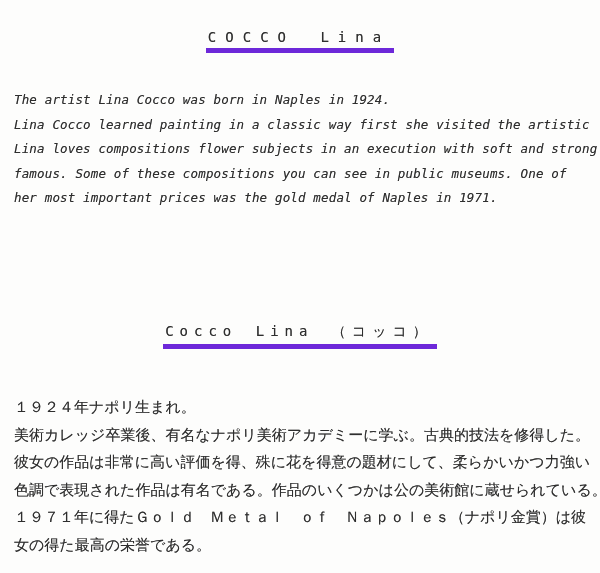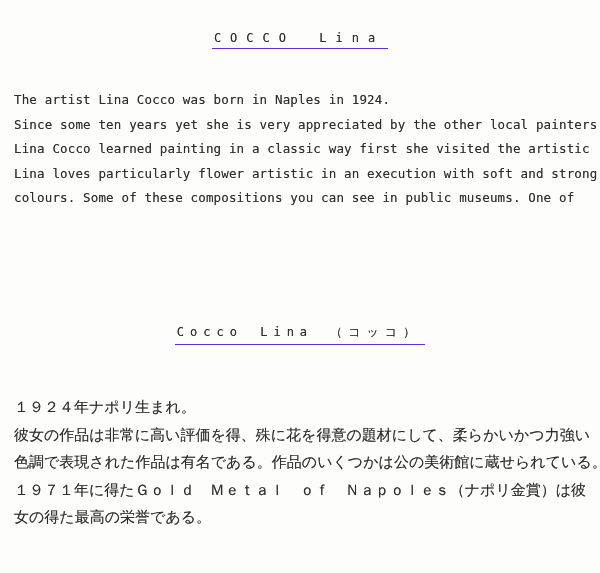--- a/index.html
+++ b/index.html
@@ -20,38 +20,39 @@
   .heading {
     position: absolute;
     left: 0;
     right: 0;
     text-align: center;
   }
   .heading-en { top: 27px; }
   .heading-jp { top: 321px; }
   .heading .underlined {
     display: inline-block;
-    font-size: 12px;
+    font-size: 14px;
     letter-spacing: 9px;
     word-spacing: 8px;
     padding: 0 4px 3px 2px;
-    border-bottom: 1px solid #6d28d9;
+    border-bottom: 5px solid #6d28d9;
     white-space: nowrap;
     text-shadow: 0 0 0.5px rgba(40,40,40,0.55);
   }
   .heading-jp .underlined {
     letter-spacing: 6px;
     word-spacing: 4px;
   }
   
   .english-block {
     position: absolute;
     top: 88px;
     left: 14px;
     right: 4px;
+    font-style: italic;
   }
   .english-block .line {
     height: 24.5px;
     line-height: 24.5px;
     font-size: 12.5px;
     letter-spacing: 0.15px;
     white-space: nowrap;
     text-shadow: 0 0 0.5px rgba(40,40,40,0.5);
   }
   
@@ -74,31 +75,32 @@
 <body>
 
 <div class="page">
 
   <div class="heading heading-en">
     <span class="underlined">COCCO Lina</span>
   </div>
 
   <div class="english-block">
     <div class="line">The artist Lina Cocco was born in Naples in 1924.</div>
-    <div class="line">Since some ten years yet she is very appreciated by the other local painters</div>
     <div class="line">Lina Cocco learned painting in a classic way first she visited the artistic</div>
-    <div class="line">Lina loves particularly flower artistic in an execution with soft and strong</div>
-    <div class="line">colours. Some of these compositions you can see in public museums. One of</div>
+    <div class="line">Lina loves compositions flower subjects in an execution with soft and strong</div>
+    <div class="line">famous. Some of these compositions you can see in public museums. One of</div>
+    <div class="line">her most important prices was the gold medal of Naples in 1971.</div>
   </div>
 
   <div class="heading heading-jp">
     <span class="underlined">Cocco Lina （コッコ）</span>
   </div>
 
   <div class="japanese-block">
     <div class="line">１９２４年ナポリ生まれ。</div>
+    <div class="line">美術カレッジ卒業後、有名なナポリ美術アカデミーに学ぶ。古典的技法を修得した。</div>
     <div class="line">彼女の作品は非常に高い評価を得、殊に花を得意の題材にして、柔らかいかつ力強い</div>
     <div class="line">色調で表現された作品は有名である。作品のいくつかは公の美術館に蔵せられている。</div>
     <div class="line">１９７１年に得たＧｏｌｄ　Ｍｅｔａｌ　ｏｆ　Ｎａｐｏｌｅｓ（ナポリ金賞）は彼</div>
     <div class="line">女の得た最高の栄誉である。</div>
   </div>
 
 </div>
 
 </body></html>

